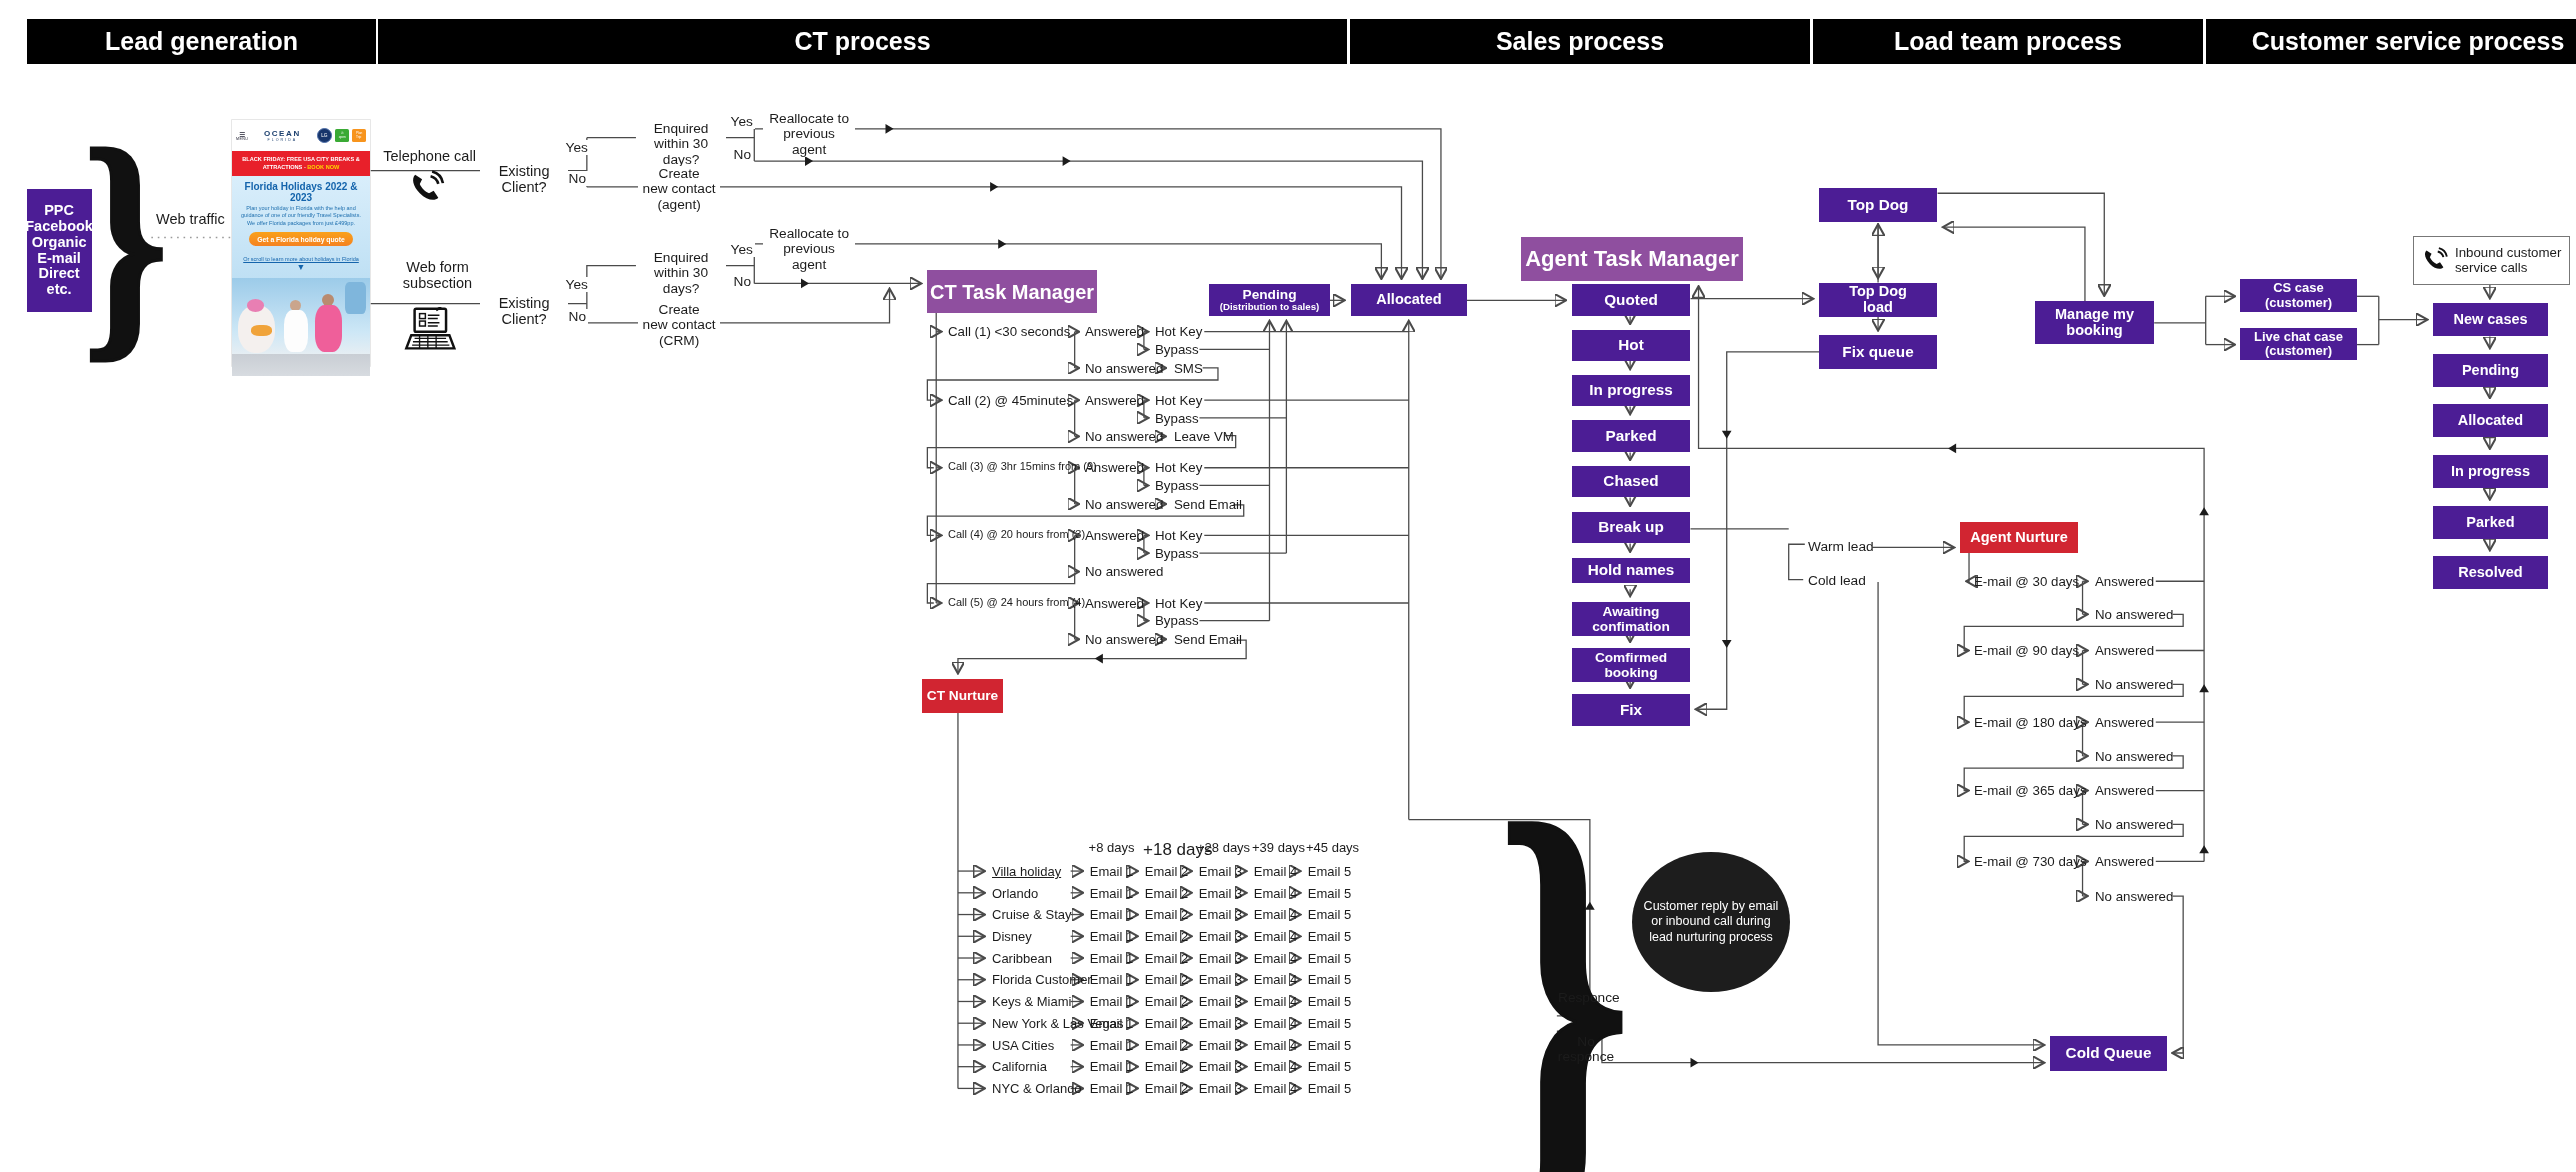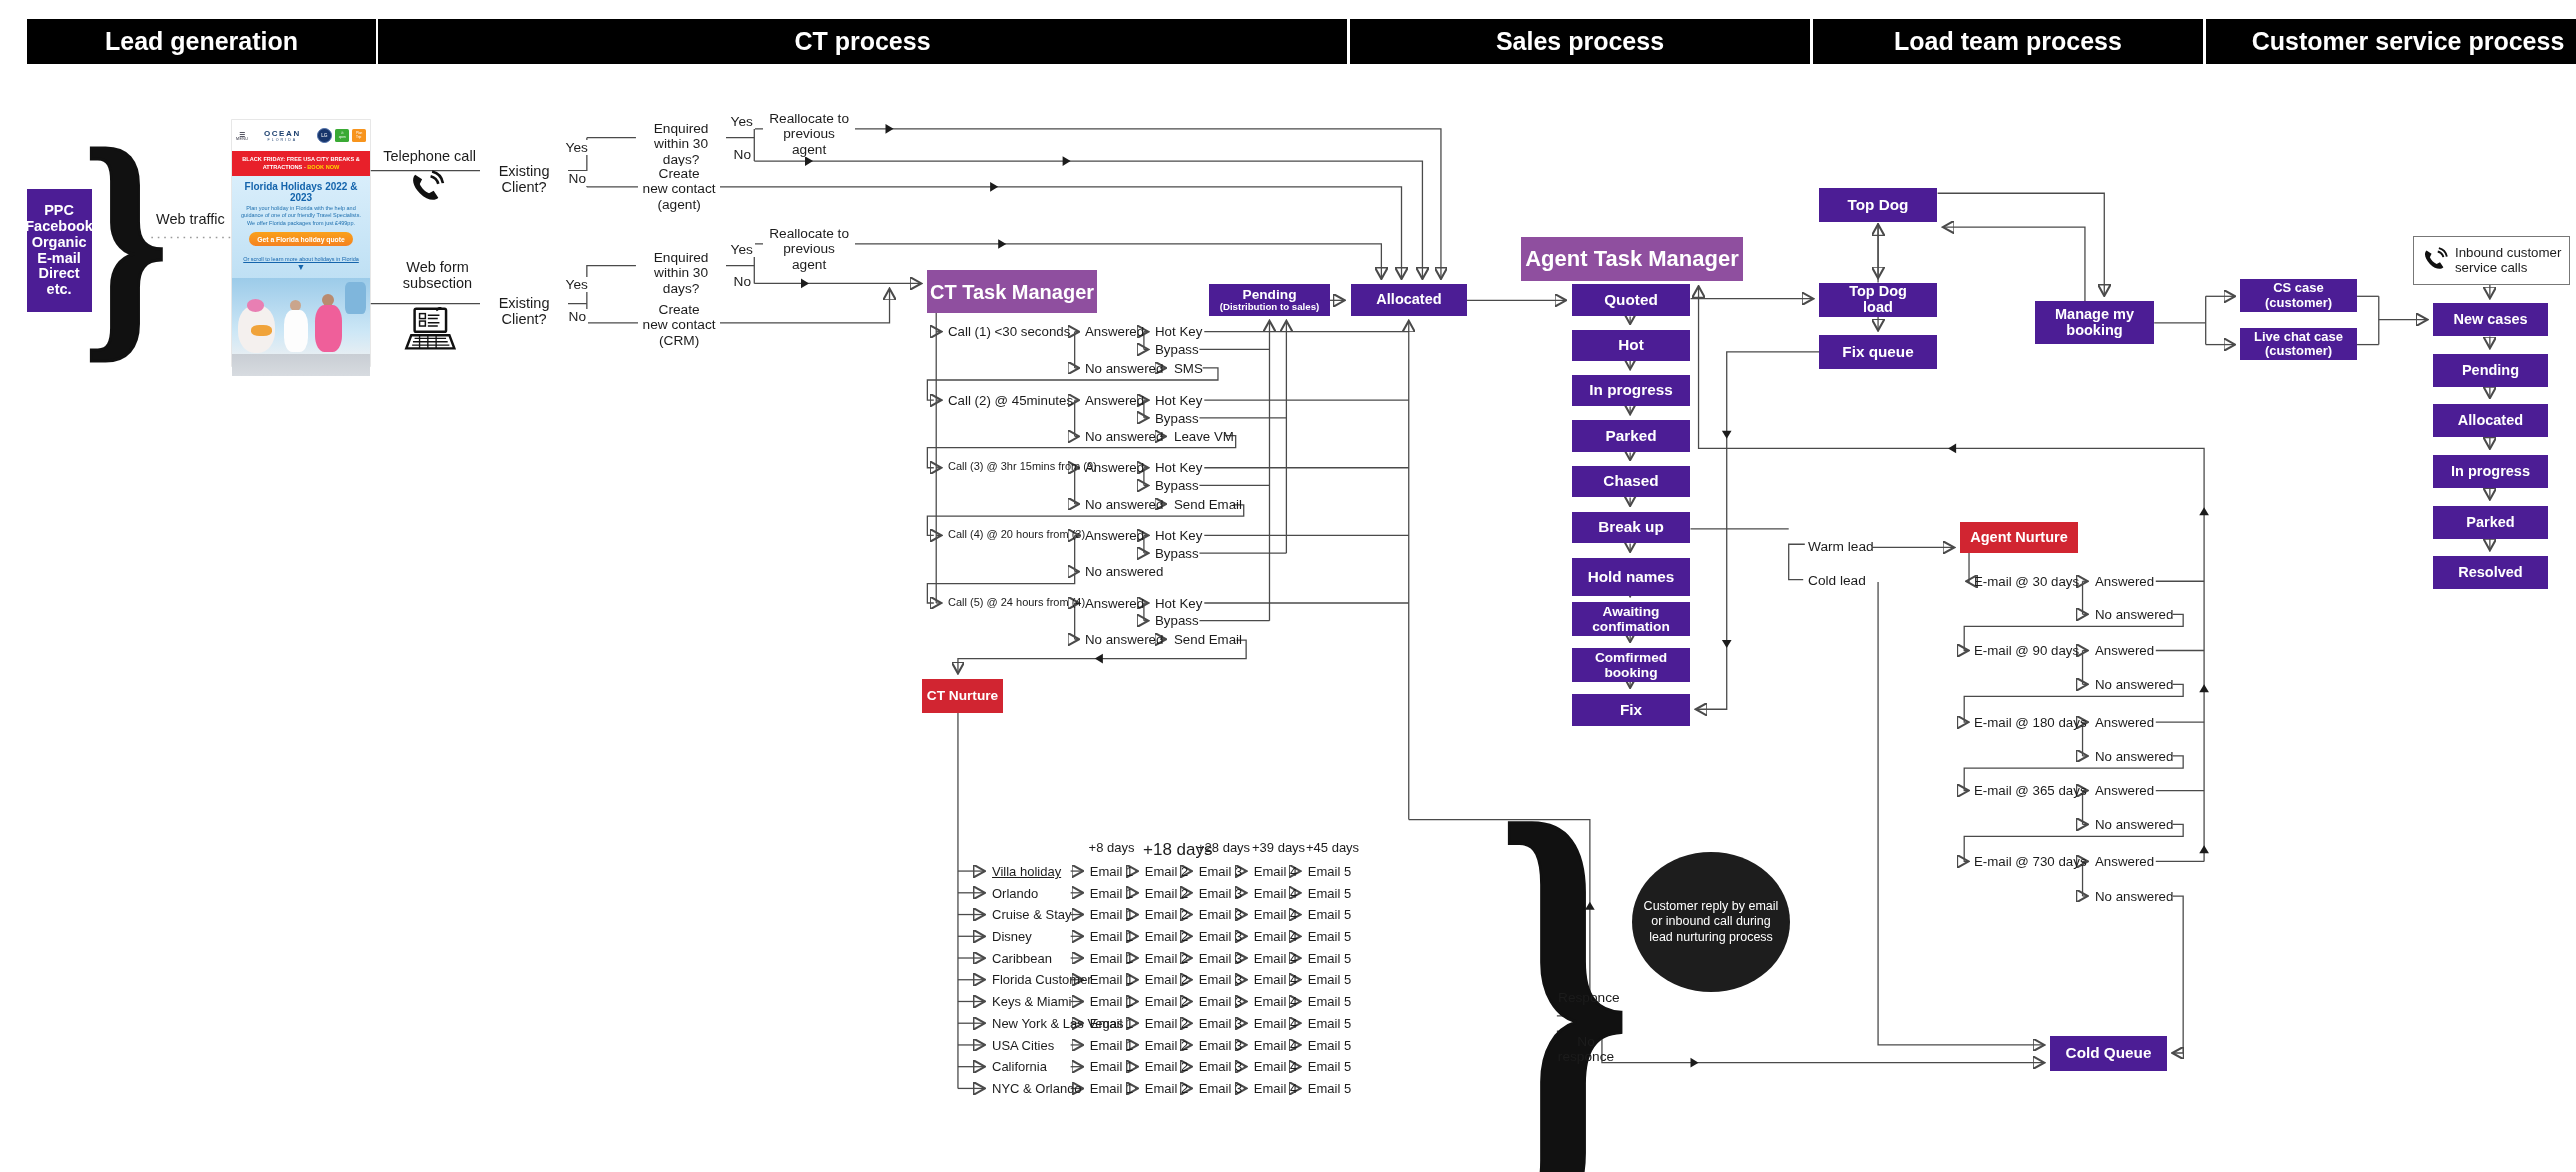--- a/index.html
+++ b/index.html
@@ -449,21 +449,21 @@
       <div class="gen" style="left: 1155px; top: 596px; font-size: 13.3px;">Hot Key</div>
       <div class="gen" style="left: 1155px; top: 613px; font-size: 13.3px;">Bypass</div>
       <div class="gen" style="left: 1085px; top: 632px; font-size: 13.3px;">No answered</div>
       <div class="gen" style="left: 1174px; top: 632px; font-size: 13.3px;">Send Email</div>
       <div class="box" style="left: 1572px; top: 284px; width: 118px; height: 32px; font-size: 15.3px;">Quoted</div>
       <div class="box" style="left: 1572px; top: 330px; width: 118px; height: 31px; font-size: 15.3px;">Hot</div>
       <div class="box" style="left: 1572px; top: 375px; width: 118px; height: 31px; font-size: 15.3px;">In progress</div>
       <div class="box" style="left: 1572px; top: 420px; width: 118px; height: 32px; font-size: 15.3px;">Parked</div>
       <div class="box" style="left: 1572px; top: 466px; width: 118px; height: 31px; font-size: 15.3px;">Chased</div>
       <div class="box" style="left: 1572px; top: 512px; width: 118px; height: 31px; font-size: 15.3px;">Break up</div>
-      <div class="box" style="left: 1572px; top: 558px; width: 118px; height: 38px; font-size: 15.3px;">Hold names</div>
+      <div class="box" style="left: 1572px; top: 558px; width: 118px; height: 25px; font-size: 15.3px;">Hold names</div>
       <div class="box" style="left: 1572px; top: 602px; width: 118px; height: 34px; font-size: 13.7px;">Awaiting
 confimation</div>
       <div class="box" style="left: 1572px; top: 648px; width: 118px; height: 34px; font-size: 13.7px;">Comfirmed
 booking</div>
       <div class="box" style="left: 1572px; top: 694px; width: 118px; height: 32px; font-size: 15.3px;">Fix</div>
       <div class="gen" style="left: 1974px; top: 574px; font-size: 13.3px;">E-mail @ 30 days</div>
       <div class="gen" style="left: 2095px; top: 574px; font-size: 13.3px;">Answered</div>
       <div class="gen" style="left: 2095px; top: 607px; font-size: 13.3px;">No answered</div>
       <div class="gen" style="left: 1974px; top: 643px; font-size: 13.3px;">E-mail @ 90 days</div>
       <div class="gen" style="left: 2095px; top: 643px; font-size: 13.3px;">Answered</div>

